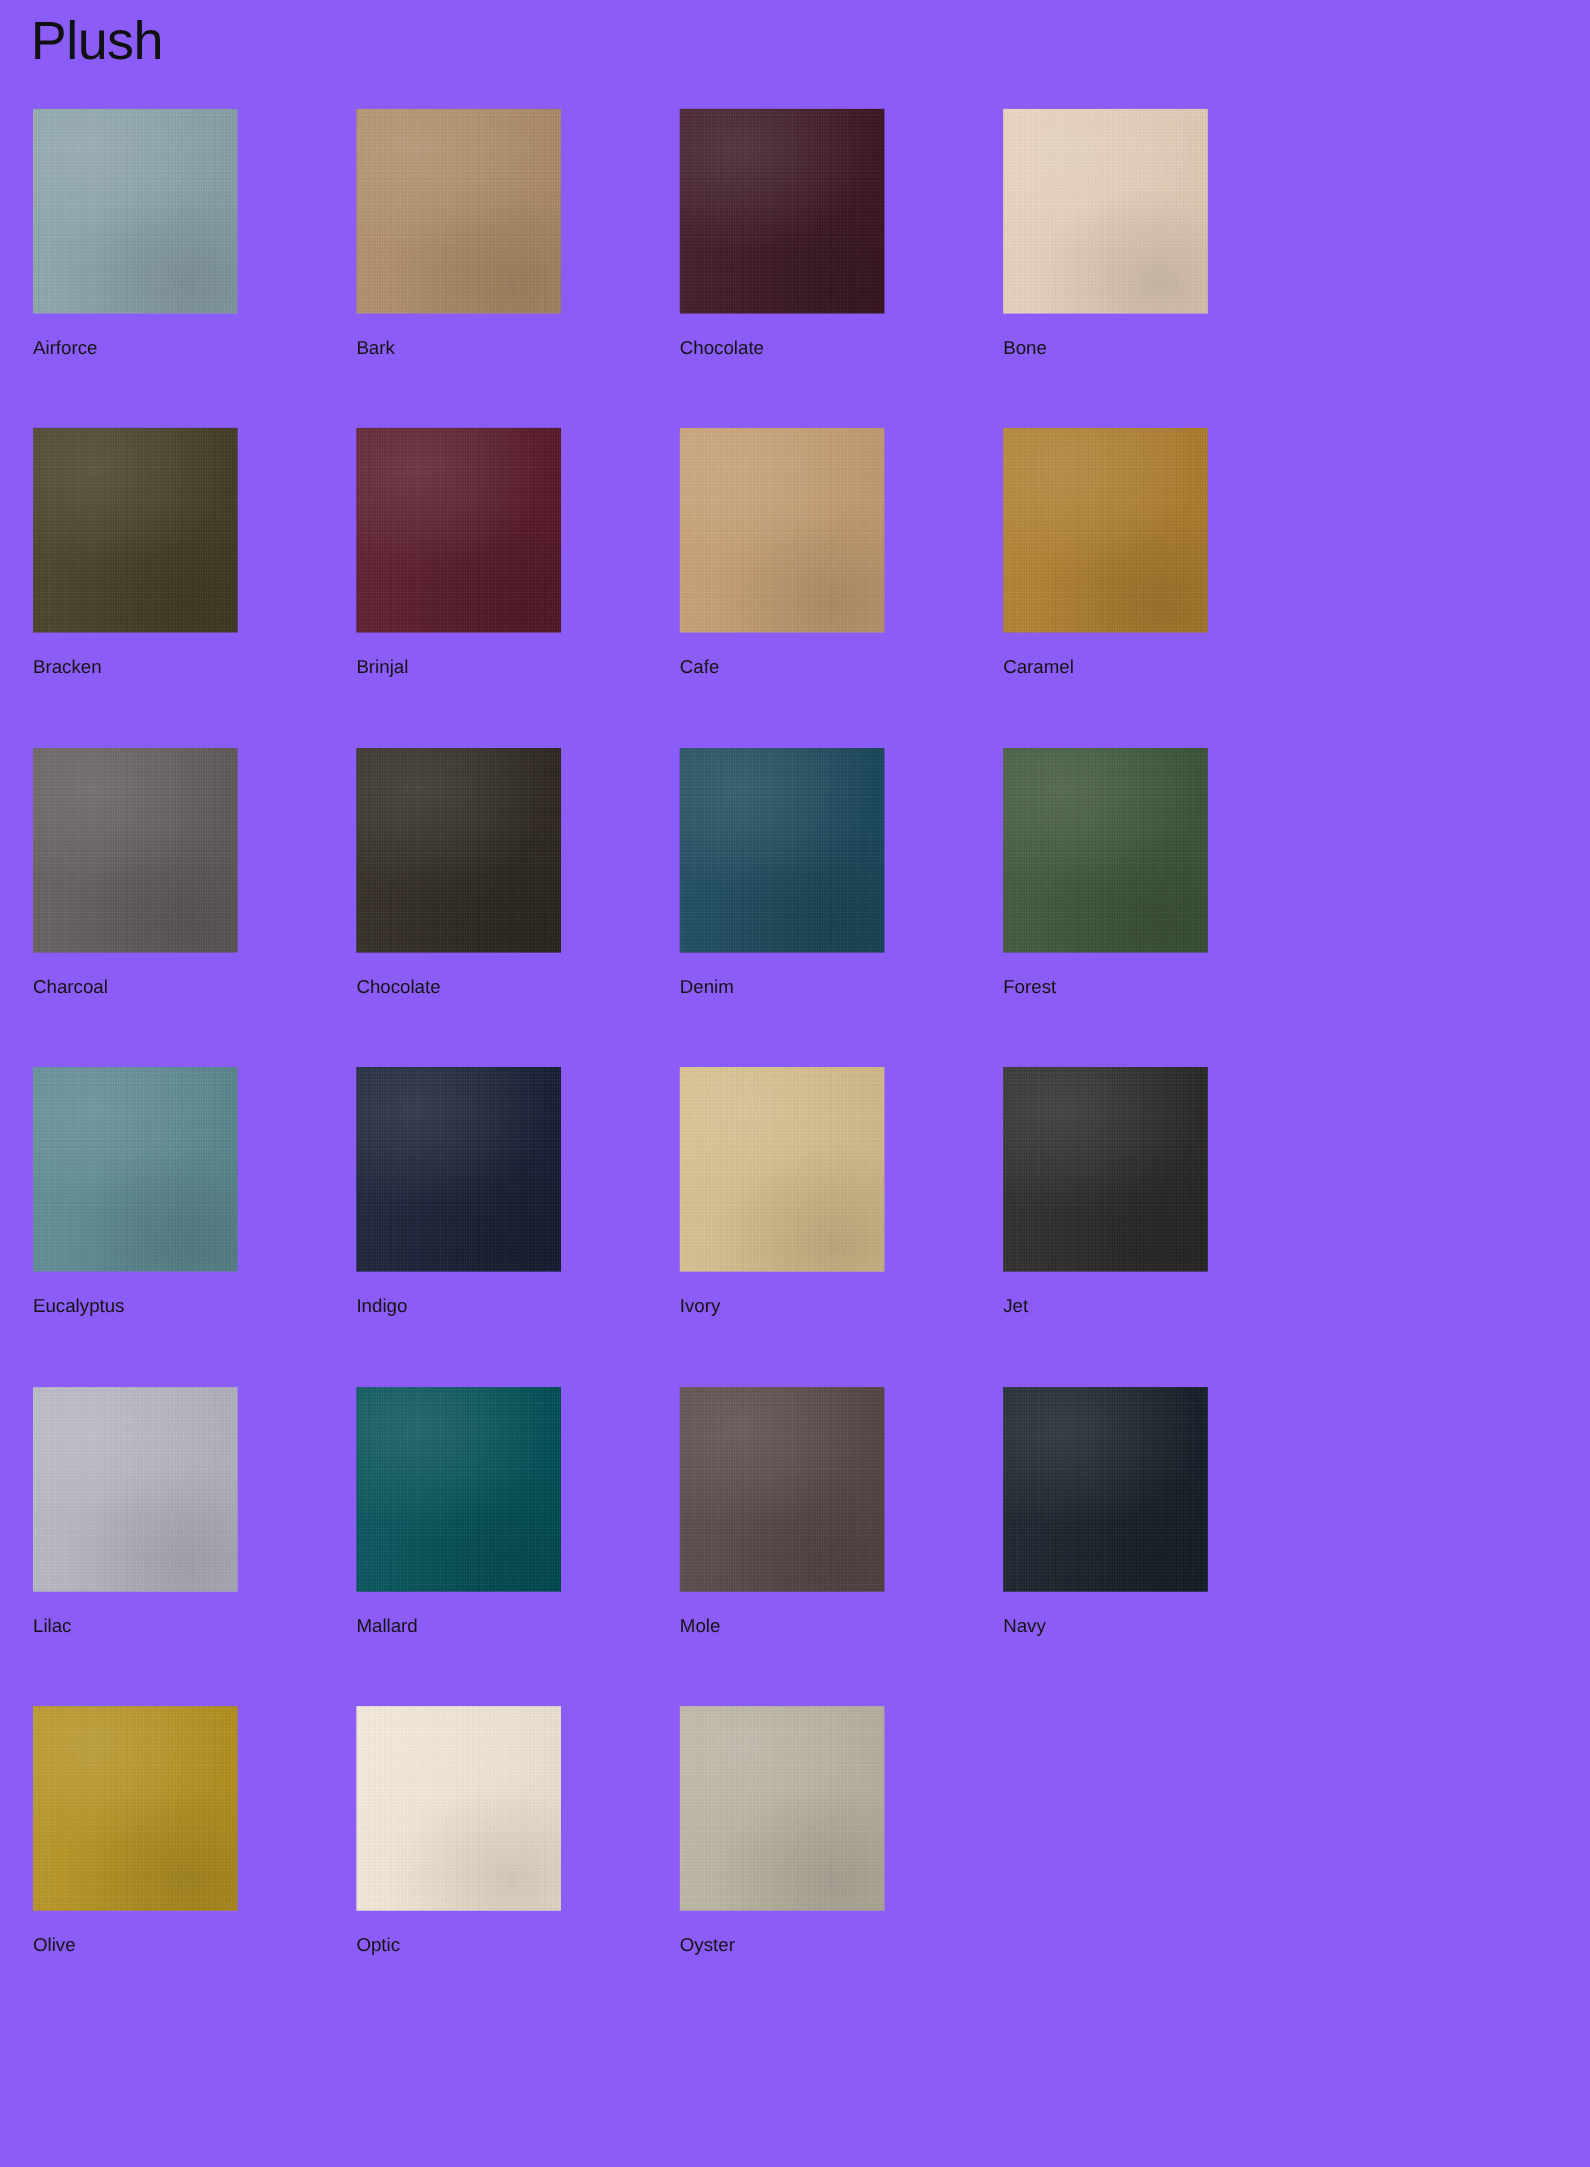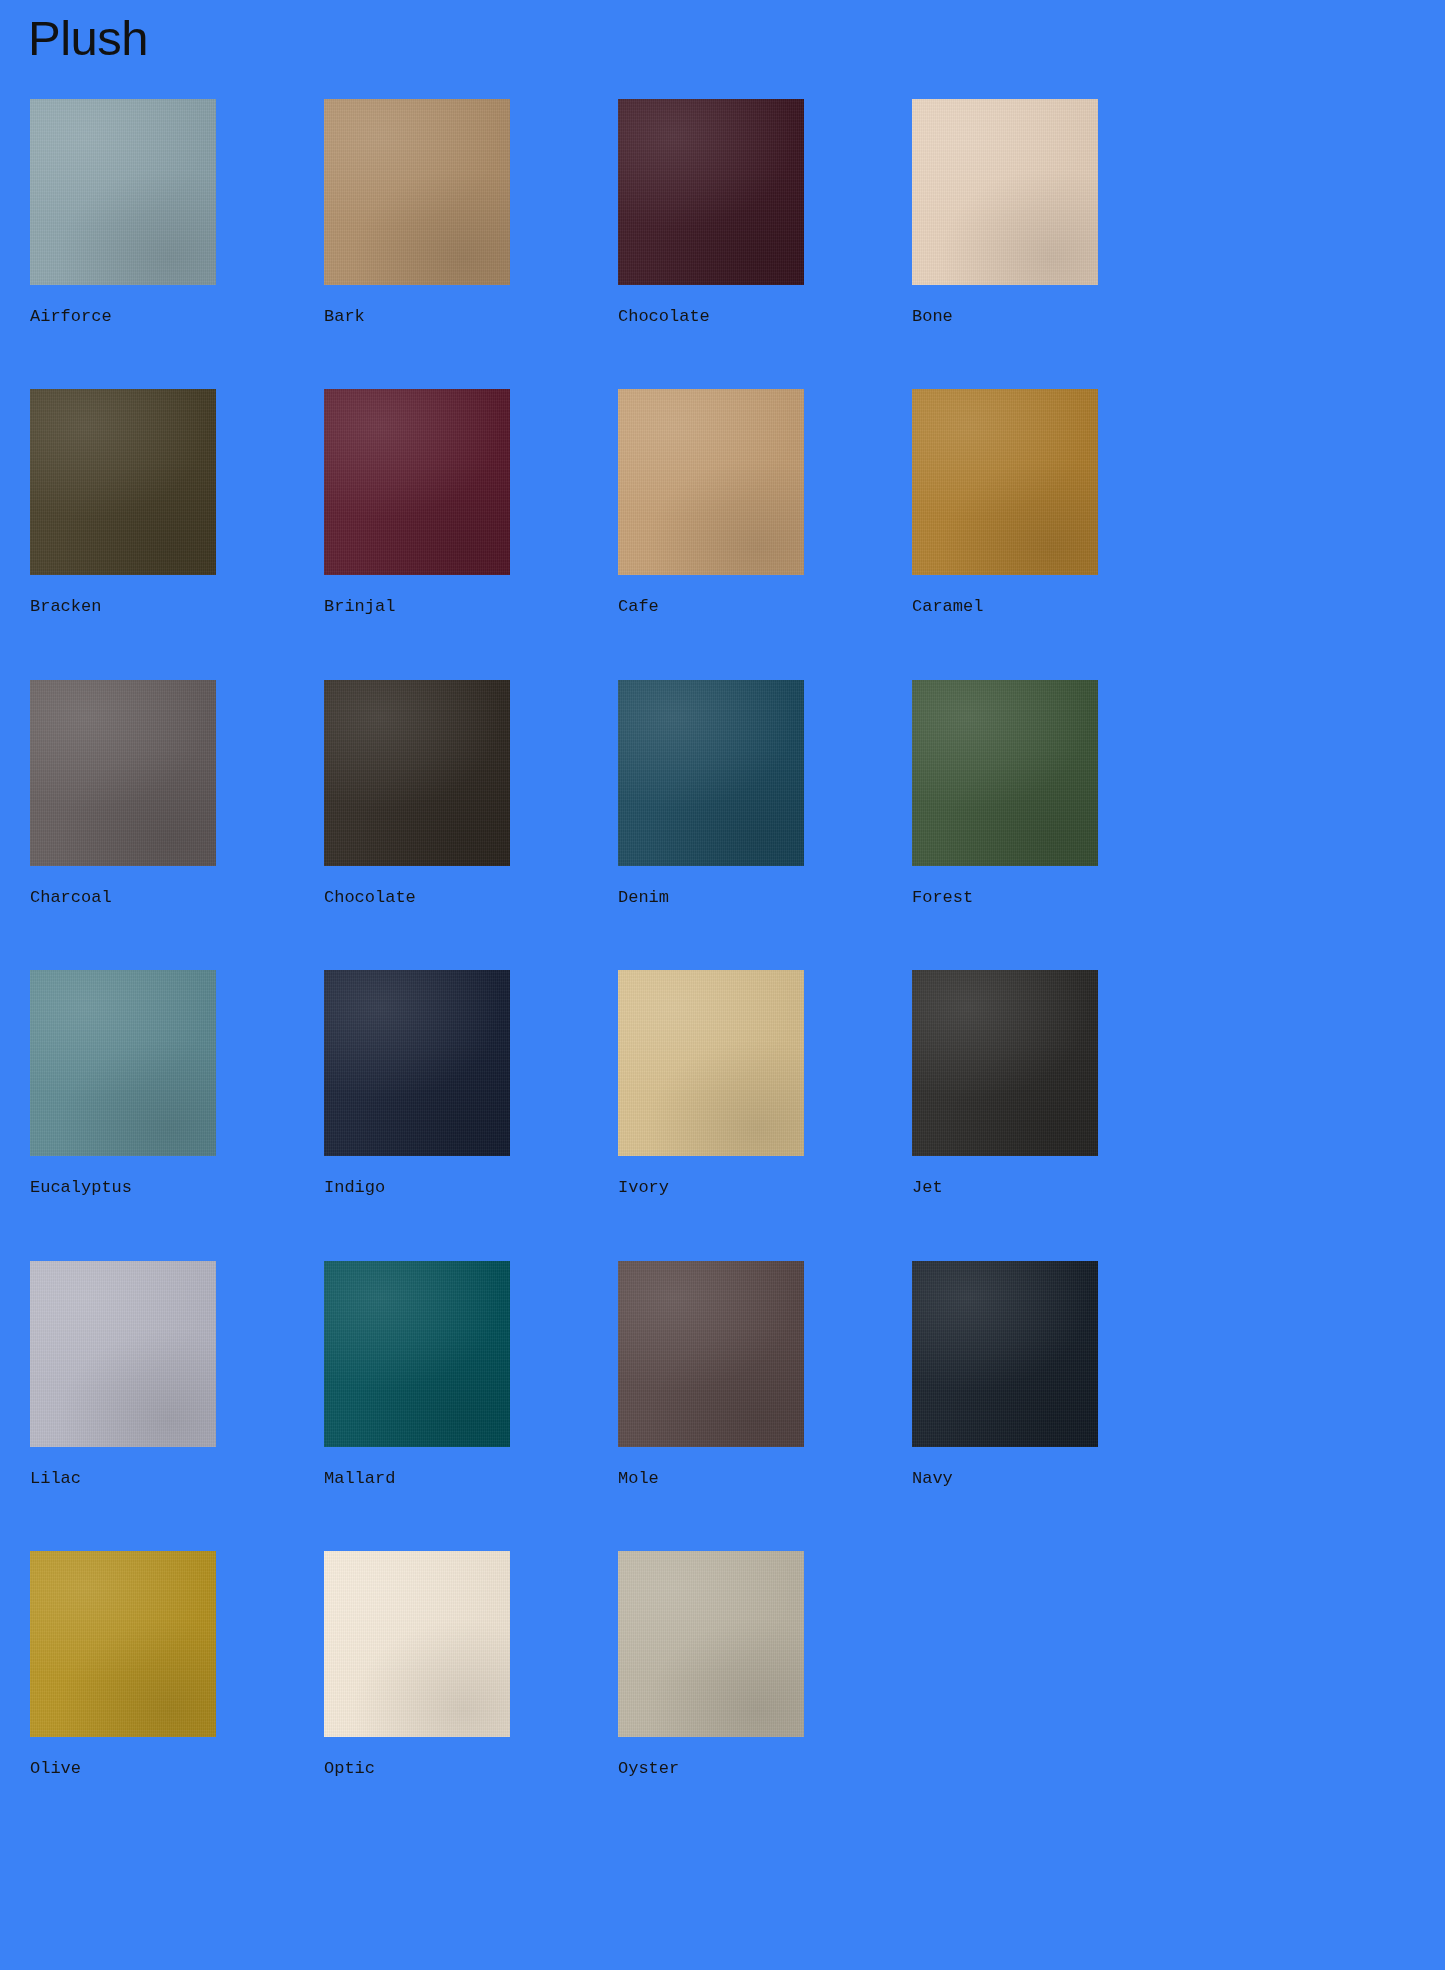--- a/index.html
+++ b/index.html
@@ -13,21 +13,21 @@
     width: 1445px;
     height: 1970px;
     font-family: "Liberation Sans", sans-serif;
     color: #000000;
     overflow: hidden;
     position: relative;
   }
   .page {
     width: 1445px;
     min-height: 1970px;
-    background: #3b82f6;
+    background: #8b5cf6;
     padding: 0;
     position: relative;
   }
   .page-title {
     font-family: "Liberation Sans", sans-serif;
     font-size: 49px;
     font-weight: 400;
     line-height: 1;
     letter-spacing: -0.5px;
     color: #111111;
@@ -78,21 +78,21 @@
     content: "";
     position: absolute;
     inset: 0;
     background:
       radial-gradient(120% 90% at 30% 20%, rgba(255,255,255,0.10) 0%, rgba(255,255,255,0.0) 55%),
       radial-gradient(100% 80% at 75% 85%, rgba(0,0,0,0.10) 0%, rgba(0,0,0,0.0) 60%),
       linear-gradient(100deg, rgba(255,255,255,0.05) 0%, rgba(0,0,0,0.045) 100%);
     pointer-events: none;
   }
   .swatch-label {
-    font-family: Liberation Mono, monospace;
+    font-family: Liberation Sans, sans-serif;
     font-size: 17px;
     font-weight: 400;
     line-height: 1.2;
     color: #141414;
     margin-top: 22px;
     display: block;
     white-space: nowrap;
   }
 </style>
 </head>

